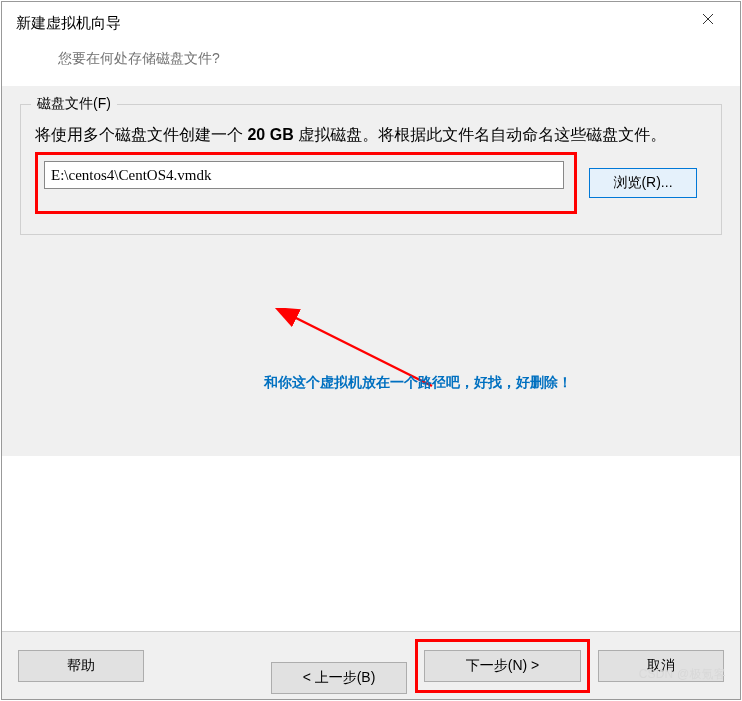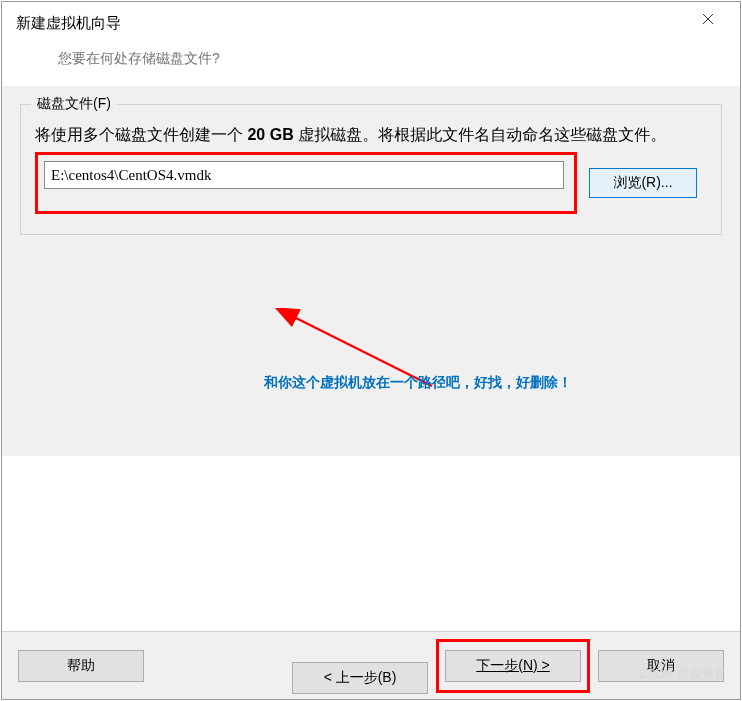--- a/index.html
+++ b/index.html
@@ -163,22 +163,21 @@
       margin-right: 8px;
       margin-top: 24px;
     }
     .btn-next-wrap {
       border: 3px solid #ff0000;
       padding: 8px 6px;
       display: inline-flex;
       margin-right: 8px;
     }
     .btn-next {
-      width: 136px;
-      text-decoration: underline;
+      width: 157px;
     }
     .btn-cancel {
       width: 126px;
     }
     .watermark {
       position: absolute;
       bottom: 16px;
       right: 14px;
       font-size: 12px;
       color: #d8d8d8;

